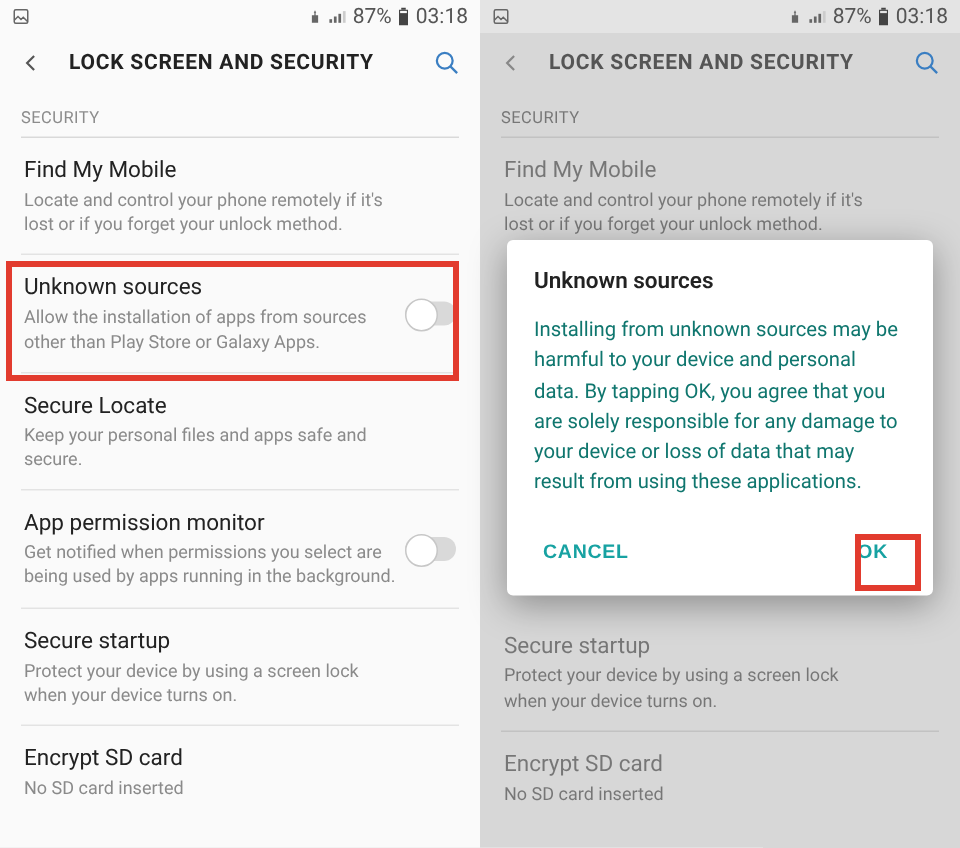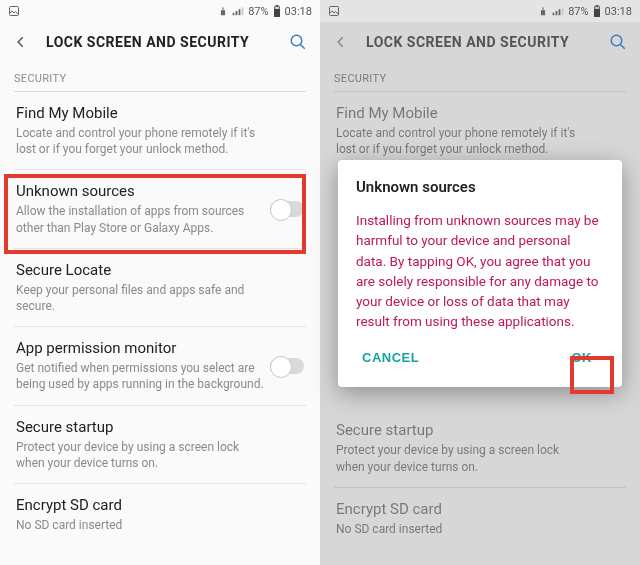--- a/index.html
+++ b/index.html
@@ -1,20 +1,20 @@
 <!DOCTYPE html>
 <html><head>
 <meta charset="utf-8">
 <style>
   * { box-sizing: border-box; margin: 0; padding: 0; }
   body { font-family: -apple-system, Roboto, "Helvetica Neue", Arial, sans-serif; background: #fff; width: 640px; height: 565px; overflow: hidden; }
   .canvas { display: flex; width: 640px; height: 565px; }
   .phone { width: 320px; height: 565px; position: relative; background: #fafafa; }
   .phone.right { background: #d7d7d7; }
-  .statusbar { height: 22px; display: flex; justify-content: flex-end; align-items: center; gap: 4px; padding: 0 8px; font-size: 11px; color: #555; background: #fafafa; }
+  .statusbar { height: 22px; display: flex; justify-content: flex-end; align-items: center; gap: 4px; padding: 0 8px; font-size: 14px; color: #555; background: #fafafa; }
   .phone.right .statusbar { background: #e4e4e4; }
   .statusbar .left-icon { margin-right: auto; }
   .header { display: flex; align-items: center; padding: 10px 12px 14px 12px; }
   .back { width: 18px; height: 18px; color: #444; display: flex; align-items: center; justify-content: center; }
   .title { font-size: 14px; font-weight: 700; letter-spacing: 0.5px; color: #222; margin-left: 16px; flex: 1; }
   .search { width: 20px; height: 20px; color: #3a7ec2; display: flex; align-items: center; justify-content: center; }
   .section-label { font-size: 11px; color: #8c8c8c; padding: 6px 14px 4px 14px; letter-spacing: 0.3px; }
   .section-hr { border: none; border-top: 1px solid #d9d9d9; margin: 2px 14px 0 14px; }
   .item { padding: 12px 6px 12px 16px; position: relative; }
   .item-title { font-size: 15px; color: #222; margin-bottom: 3px; }
@@ -25,21 +25,21 @@
   .highlight-box { position: absolute; border: 4px solid #e23b2e; pointer-events: none; }
   .highlight-a { left: 4px; top: 174px; width: 302px; height: 80px; }
   .highlight-b { left: 250px; top: 356px; width: 44px; height: 38px; }
   .phone.right .item-title,
   .phone.right .item-sub,
   .phone.right .section-label { color: rgba(0,0,0,0.45); }
   .phone.right .divider,
   .phone.right .section-hr { border-top-color: #c2c2c2; }
   .dialog-wrap { position: absolute; left: 18px; right: 18px; top: 160px; background: #fff; border-radius: 4px; box-shadow: 0 6px 24px rgba(0,0,0,0.35); padding: 18px 18px 10px 18px; }
   .dialog-title { font-size: 15px; font-weight: 600; color: #222; margin-bottom: 14px; }
-  .dialog-body { font-size: 13.5px; color: #be185d; line-height: 1.5; margin-bottom: 8px; }
+  .dialog-body { font-size: 13.5px; color: #0f766e; line-height: 1.5; margin-bottom: 18px; }
   .dialog-actions { display: flex; justify-content: space-between; gap: 24px; padding: 4px 6px 6px 0; }
   .dialog-btn { font-size: 13px; font-weight: 700; color: #17a2a2; letter-spacing: 0.5px; background: none; border: none; cursor: pointer; padding: 6px 6px; }
   svg { display: block; }
 </style>
 </head>
 <body>
 
 <div class="canvas">
 
   <div class="phone">

